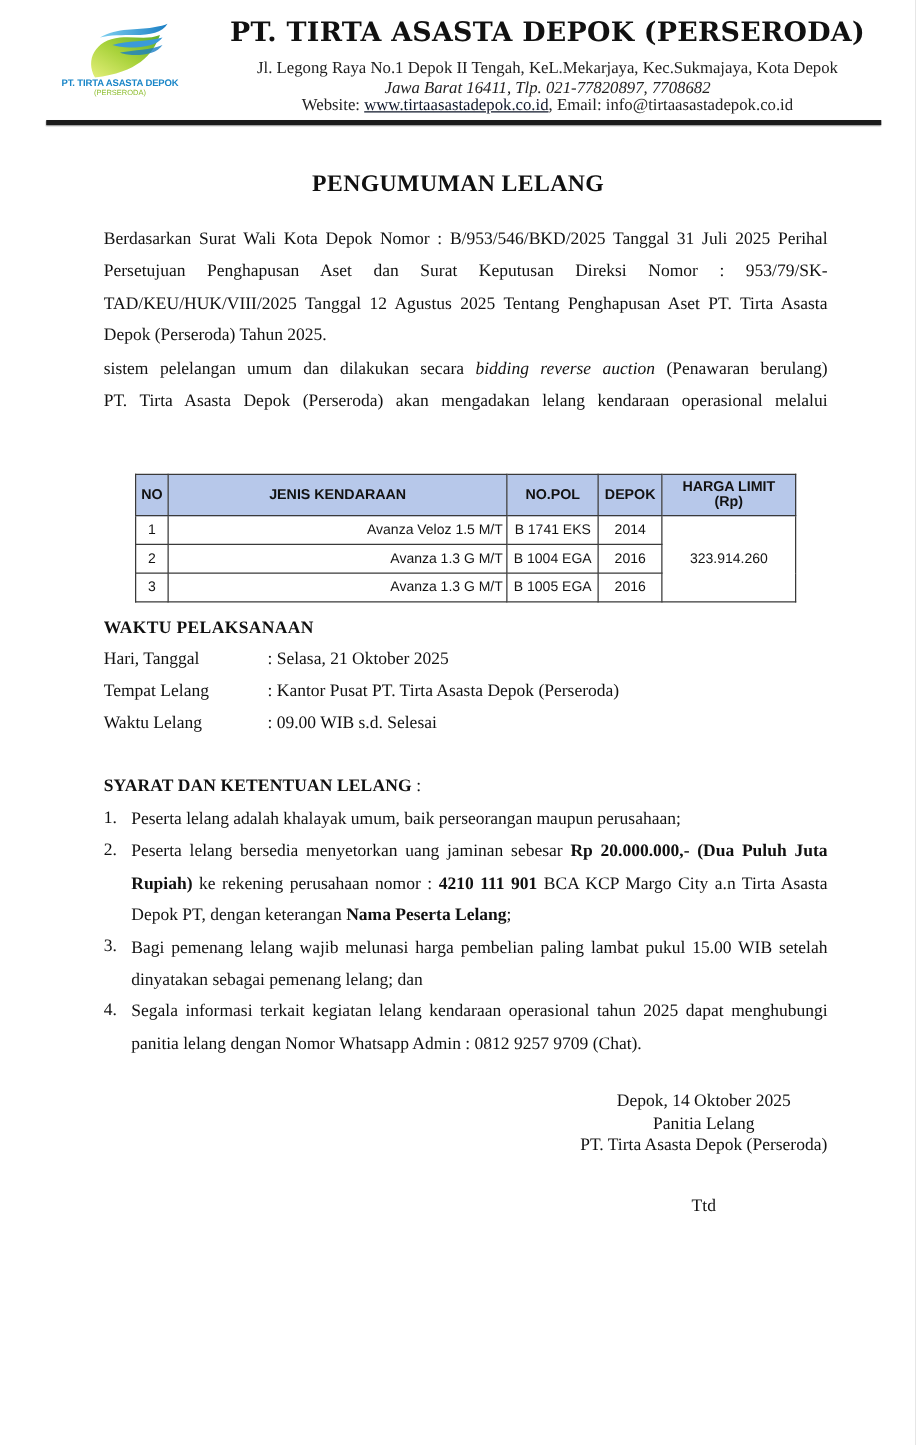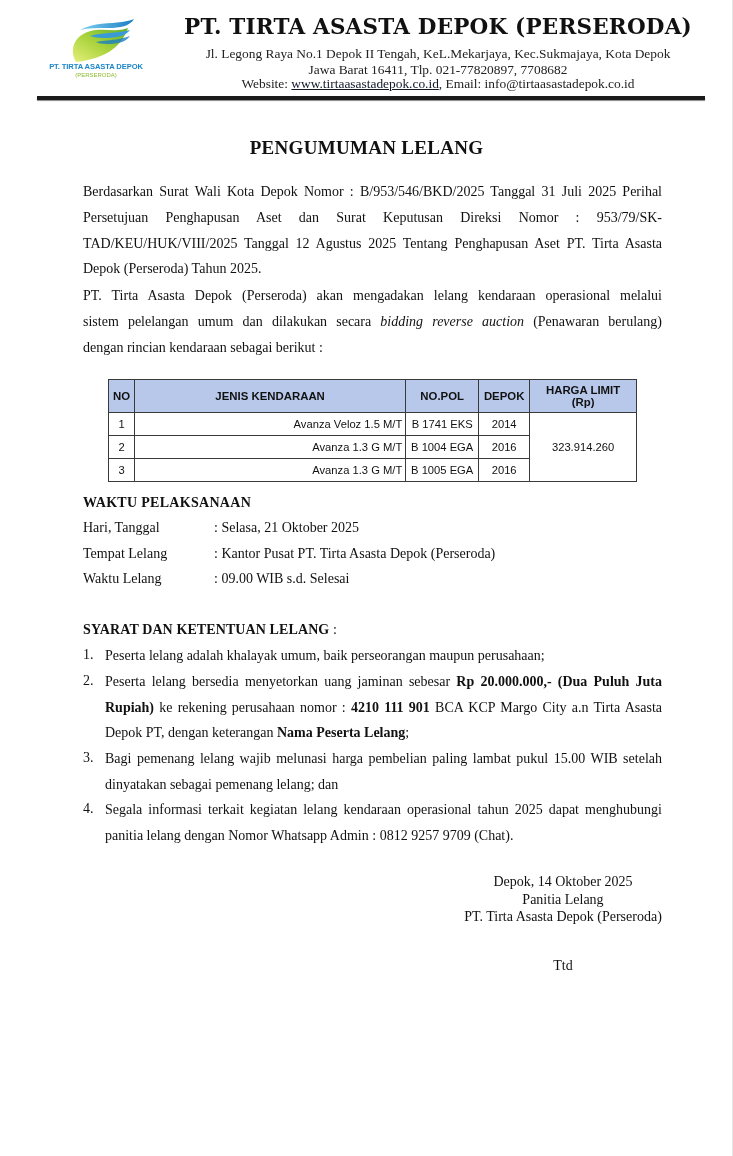--- a/index.html
+++ b/index.html
@@ -6,21 +6,21 @@
   body { width: 733px; height: 1156px; position: relative; overflow: hidden; color: #111; font-family: "Liberation Serif", serif; }
   .abs { position: absolute; }
 
   
   .logo { left: 36px; top: 18px; width: 120px; height: 72px; }
   .logo-text { position: absolute; left: 0; top: 44px; width: 120px; text-align: center; font-family: "Liberation Sans", sans-serif; font-weight: bold; font-size: 7.6px; color: #1a86c8; letter-spacing: -0.1px; }
   .logo-sub { position: absolute; left: 0; top: 54px; width: 120px; text-align: center; font-family: "Liberation Sans", sans-serif; font-size: 6px; color: #8dbd2f; }
   .company { left: 168px; top: 14px; width: 540px; text-align: center; font-family: "DejaVu Serif", serif; font-weight: bold; font-size: 21.5px; letter-spacing: 0.2px; color: #111; white-space: nowrap; }
   .addr { left: 168px; width: 540px; text-align: center; font-family: "Liberation Serif", serif; font-size: 13.4px; color: #222; white-space: nowrap; }
   .addr1 { top: 46px; }
-  .addr2 { top: 62px; }
+  .addr2 { top: 62px; font-style: italic; }
   .addr3 { top: 76px; }
   .addr a { color: #0f172a; text-decoration: underline; }
   .rule { left: 37px; top: 96px; width: 668px; height: 4px; background: #1b1b1b; box-shadow: 0 1px 1px #888; }
 
   
   .title { left: 0; width: 733px; top: 137px; text-align: center; font-weight: bold; font-size: 19px; letter-spacing: 0.3px; }
   .para { left: 83px; width: 579px; font-size: 14px; line-height: 25.8px; text-align: justify; text-align-last: left; }
   .p1 { top: 179px; }
   .p2 { top: 283px; }
   .just-line { text-align-last: justify; }
@@ -86,23 +86,22 @@
 <div class="abs title">PENGUMUMAN LELANG</div>
 
 <div class="abs para p1">
   <div class="just-line">Berdasarkan Surat Wali Kota Depok Nomor : B/953/546/BKD/2025 Tanggal 31 Juli 2025 Perihal</div>
   <div class="just-line">Persetujuan Penghapusan Aset dan Surat Keputusan Direksi Nomor : 953/79/SK-</div>
   <div class="just-line">TAD/KEU/HUK/VIII/2025 Tanggal 12 Agustus 2025 Tentang Penghapusan Aset PT. Tirta Asasta</div>
   <div>Depok (Perseroda) Tahun 2025.</div>
 </div>
 
 <div class="abs para p2">
+  <div class="just-line"><span>sistem pelelangan umum dan dilakukan secara </span><i>bidding reverse auction</i><span> (Penawaran berulang)</span></div>
   <div class="just-line">PT. Tirta Asasta Depok (Perseroda) akan mengadakan lelang kendaraan operasional melalui</div>
-  <div class="just-line"><span>sistem pelelangan umum dan dilakukan secara </span><i>bidding reverse auction</i><span> (Penawaran berulang)</span></div>
-  <div>dengan rincian kendaraan sebagai berikut :</div>
 </div>
 
 <table class="veh">
   <colgroup>
     <col style="width:26px">
       <col style="width:272px">
       <col style="width:73px">
       <col style="width:51px">
       <col style="width:107px">
   </colgroup>

